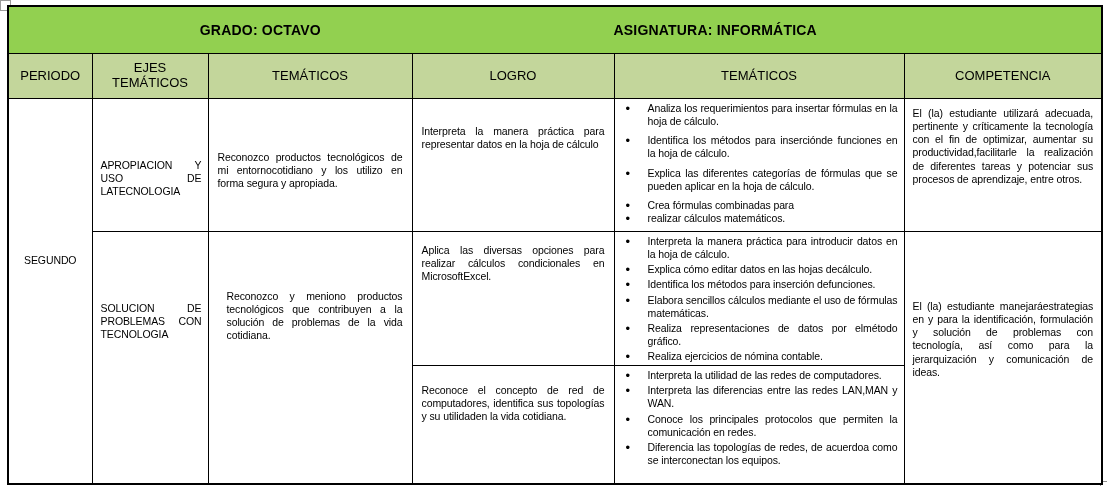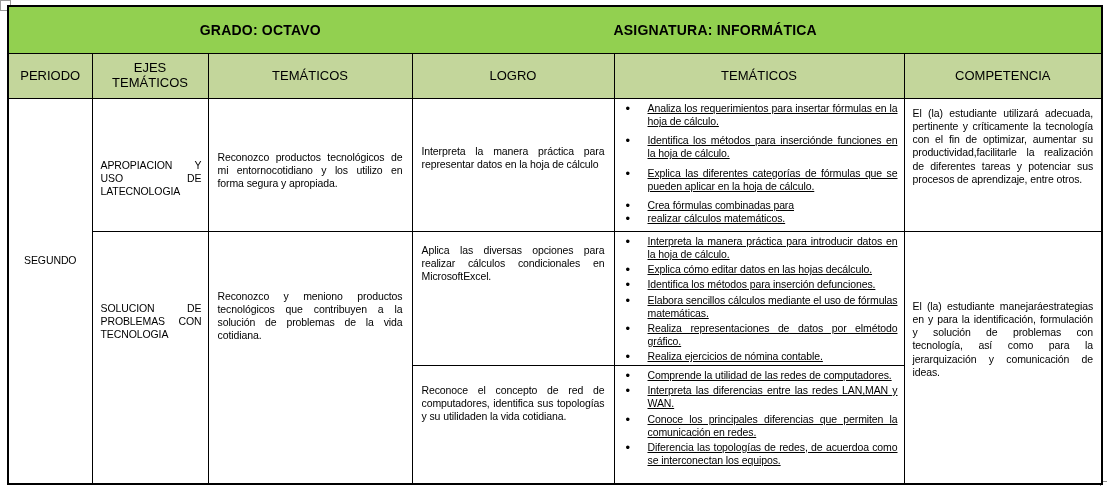--- a/index.html
+++ b/index.html
@@ -54,30 +54,30 @@
     font-size:13px;font-weight:normal;line-height:1.15;
     padding:2px 4px;
   }
   
   td.cell{font-size:10.5px;line-height:1.25;letter-spacing:-0.1px;}
   .just{text-align:justify;}
   td.periodo-cell{text-align:center;padding-top:155px;font-size:10.5px;margin-left:9px;}
   td.ejes1{padding:60px 6px 0 8px;}
   td.ejes2{padding:70px 6px 0 8px;}
   td.est1{padding:52px 9px 0 9px;}
-  td.est2{padding:58px 9px 0 9px;}
-  td.logro1{padding:46px 9px 0 9px;}
+  td.est2{padding:58px 9px 0 18px;}
+  td.logro1{padding:26px 9px 0 9px;}
   td.logro2{padding:12px 9px 0 9px;}
   td.logro3{padding:18px 9px 8px 9px;}
   td.des{padding:3px 6px 0 6px;}
   td.comp1{padding:8px 8px 0 8px;}
   td.comp2{padding:68px 8px 0 8px;}
   ul.bullets{margin:0;padding:0;list-style:none;}
   ul.bullets li{
-    position:relative;padding-left:27px;text-align:justify;text-decoration:underline;
+    position:relative;padding-left:27px;text-align:justify;
   }
   ul.bullets li::before{
     content:"\2022";
     position:absolute;left:5px;top:-1px;font-size:13px;
   }
   ul.gap-lg li{margin-bottom:6px;}
   ul.gap-sm li{margin-bottom:2px;}
 </style>
 </head>
 <body>
@@ -146,21 +146,21 @@
         <li>Realiza ejercicios de nómina contable.</li>
       </ul>
     </td>
     <td rowspan="2" class="cell comp2 just">El (la) estudiante manejaráestrategias en y para la identificación, formulación y solución de problemas con tecnología, así como para la jerarquización       y comunicación de ideas.</td>
   </tr>
 
   <tr style="height:118px">
     <td class="cell logro3 just">Reconoce el concepto de red de computadores, identifica sus topologías y su  utilidaden la vida cotidiana.</td>
     <td class="cell des">
       <ul class="bullets gap-sm">
-        <li>Comprende la utilidad  de las redes  de computadores.</li>
+        <li>Interpreta la utilidad  de las redes  de computadores.</li>
         <li>Interpreta las diferencias entre las redes LAN,MAN y WAN.</li>
-        <li>Conoce los principales diferencias que permiten la comunicación en redes.</li>
+        <li>Conoce los principales protocolos que permiten la comunicación en redes.</li>
         <li>Diferencia las topologías de redes, de acuerdoa como se interconectan los equipos.</li>
       </ul>
     </td>
   </tr>
 </tbody>
   </table>
 
 </body></html>

